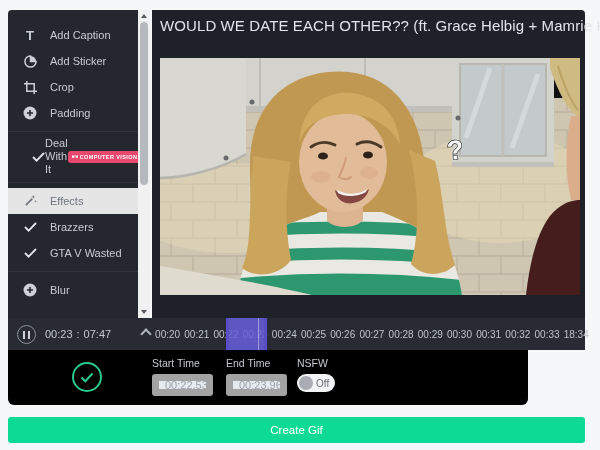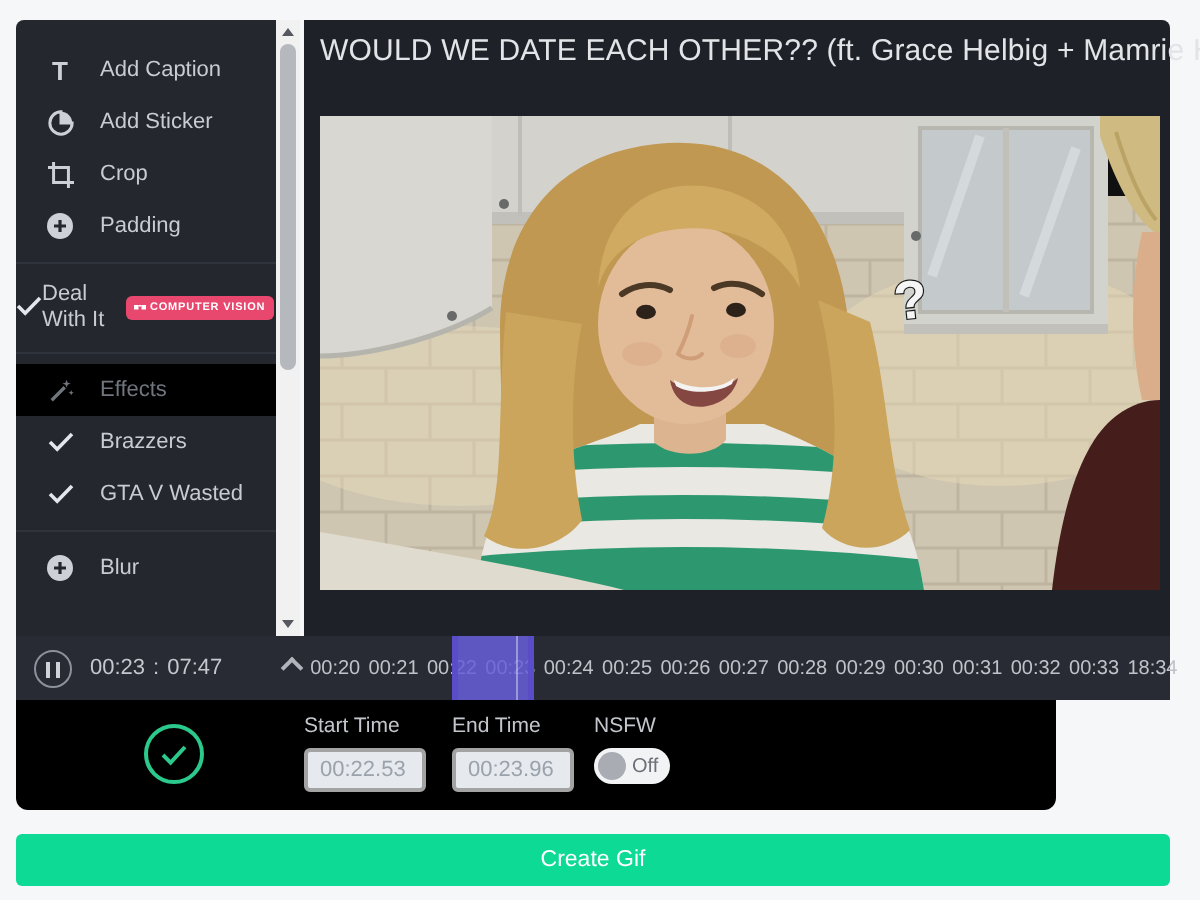--- a/index.html
+++ b/index.html
@@ -8,25 +8,25 @@
 
   
   .sidebar { position:absolute; left:8px; top:10px; width:130px; height:308px;
              background:#24272e; border-radius:4px 0 0 0; color:#c8ccd2; overflow:hidden; }
   .side-row { height:26px; display:flex; align-items:center; padding-left:14px; cursor:pointer; }
   .side-row .ico { width:16px; height:16px; display:flex; align-items:center; justify-content:center;
                    margin-right:12px; color:#cdd1d7; flex:0 0 16px; }
   .side-row .lbl { font-size:11px;text-align:center; }
   .side-top { padding-top:12px; }
   .divider { height:1px; background:#2f333b; margin:5px 0; }
-  .dwi-row { min-height:34px; display:flex; align-items:center; padding-left:0; cursor:pointer; }
+  .dwi-row { min-height:34px; display:flex; align-items:center; padding-left:24px; cursor:pointer; }
   .dwi-row .lbl { font-size:11px; line-height:1.2; width:42px; }
   .badge { background:#e9486e; color:#fff; font-size:5.5px; font-weight:bold; letter-spacing:.4px;
            border-radius:3px; padding:3px 4px; display:flex; align-items:center; gap:2px; white-space:nowrap; }
-  .effects-head { background:#000000; color:#70757e; }
+  .effects-head { background:#e5e5e5; color:#70757e; }
   .effects-head .ico { color:#70757e; }
   .tico { font-size:13px; font-weight:bold; color:#d4d8de; }
 
   
   .scrollbar { position:absolute; left:138px; top:10px; width:12px; height:308px; background:#f1f1f2; }
   .scroll-btn { position:absolute; left:0; width:12px; height:12px; display:flex; align-items:center; justify-content:center; cursor:pointer; }
   .scroll-up { top:0; } .scroll-down { bottom:0; }
   .tri-up { width:0; height:0; border-left:3px solid transparent; border-right:3px solid transparent; border-bottom:4px solid #55585e; }
   .tri-down { width:0; height:0; border-left:3px solid transparent; border-right:3px solid transparent; border-top:4px solid #55585e; }
   .scroll-thumb { position:absolute; left:2px; top:12px; width:8px; height:163px; background:#b5b8bd; border-radius:4px; cursor:pointer; }
@@ -51,21 +51,21 @@
   .selection { position:absolute; left:218px; top:0; width:41px; height:32px; background:rgba(104,94,218,.86);
                border-left:3px solid rgba(88,77,200,.95); border-right:3px solid rgba(88,77,200,.95); cursor:ew-resize; }
   .playhead { position:absolute; left:29px; top:0; width:1px; height:32px; background:rgba(255,255,255,.38); }
 
   
   .form-panel { position:absolute; left:8px; top:350px; width:520px; height:55px; background:#000000; border-radius:0 0 6px 6px; }
   .check-btn { position:absolute; left:64px; top:12px; width:30px; height:30px; border:2px solid #2bc98b; border-radius:50%;
                display:flex; align-items:center; justify-content:center; cursor:pointer; }
   .fgroup { position:absolute; top:7px; }
   .fgroup label { display:block; font-size:10.5px; color:#c3c7cd; margin-bottom:5px; }
-  .fgroup input { width:61px; height:22px; background:#e6e9ed; border:2px solid #a3a3a3; border-radius:3px;
+  .fgroup input { width:61px; height:22px; background:#e6e9ed; border:7px solid #a3a3a3; border-radius:3px;
                   color:#9aa2ab; font-size:11px; padding-left:6px; font-family:"Liberation Sans",sans-serif; }
   .g-start { left:144px; } .g-end { left:218px; } .g-nsfw { left:289px; }
   .toggle { width:38px; height:18px; background:#f2f3f4; border-radius:9px; display:flex; align-items:center; cursor:pointer; }
   .knob { width:14px; height:14px; background:#a9adb3; border-radius:50%; margin-left:2px; }
   .toggle .state { font-size:10px; color:#6c7077; margin-left:3px; }
 
   
   .create-btn { position:absolute; left:8px; top:417px; width:577px; height:26px; background:#0cda95; border:none;
                 border-radius:3px; color:#fff; font-size:11.5px; font-family:"Liberation Sans",sans-serif; cursor:pointer; }
 </style>

